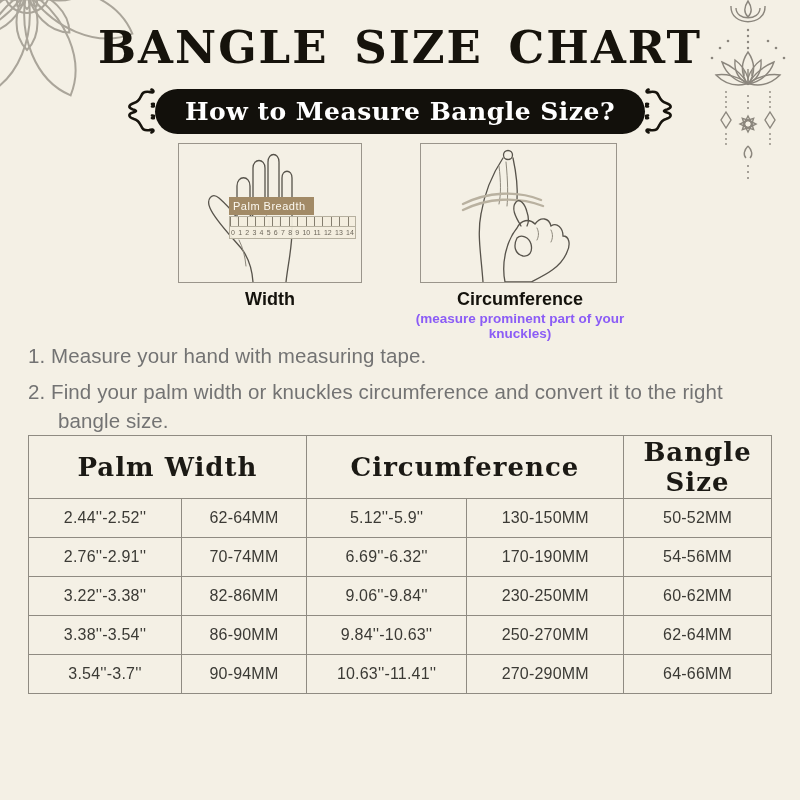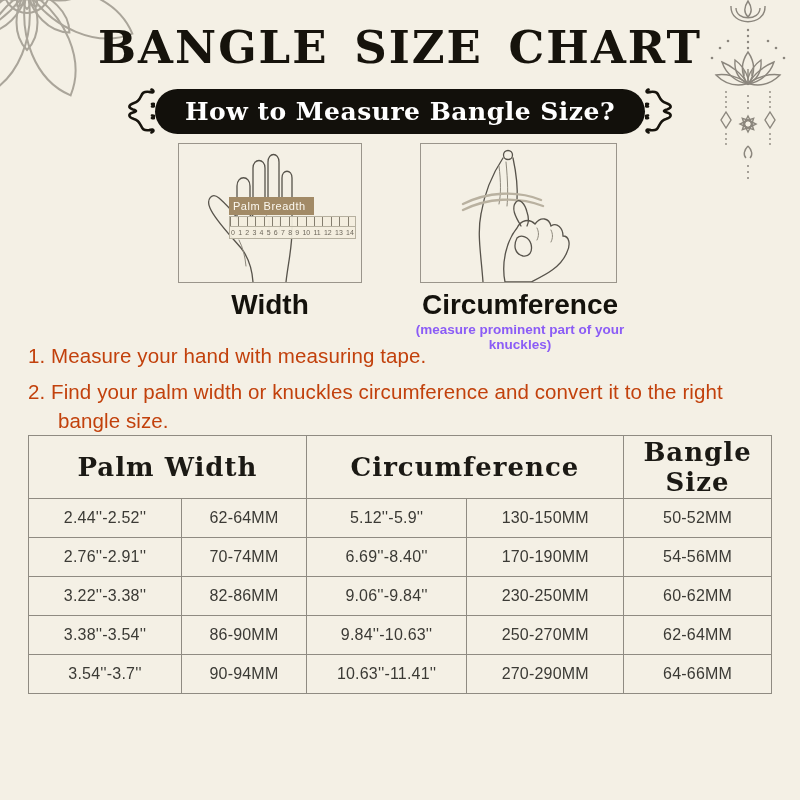--- a/index.html
+++ b/index.html
@@ -65,28 +65,28 @@
     font-size:7px;line-height:11px;color:#6d675b;
   }
   .ruler-label{
     position:absolute;left:50px;top:53px;
     background:var(--ruler-label-bg,#a28a66);color:#fbf8ef;
     font-size:11px;line-height:13px;padding:3px 8px 2px 4px;
     letter-spacing:0.5px;
   }
   
   .caption{position:absolute;text-align:center;font-weight:700;}
-  .caption-main{font-size:28px;line-height:1.1;color:#14120c;}
+  .caption-main{font-size:18px;line-height:1.1;color:#14120c;}
   .caption-width{left:178px;top:290px;width:184px;}
   .caption-circ{left:392px;top:290px;width:256px;}
   .caption-note{font-size:13.5px;font-weight:700;margin-top:1px;color:#8b5cf6;}
   
   .instructions{position:absolute;left:28px;top:341px;width:732px;}
   .instr-item{
-    font-size:20.5px;line-height:1.45;color:#c2410c;
+    font-size:20.5px;line-height:1.45;color:#737373;
     padding-left:30px;text-indent:-30px;margin-bottom:6px;
     letter-spacing:0.1px;
   }
   
   .table-wrap{position:absolute;left:28px;top:435px;width:744px;}
   table.size-table{width:744px;border-collapse:collapse;table-layout:fixed;}
   .size-table th,.size-table td{
     border:1px solid var(--border,#8f8b82);
     text-align:center;vertical-align:middle;
   }
@@ -303,21 +303,21 @@
           <tr>
             <td>2.44''-2.52''</td>
             <td>62-64MM</td>
             <td>5.12''-5.9''</td>
             <td>130-150MM</td>
             <td>50-52MM</td>
           </tr>
           <tr>
             <td>2.76''-2.91''</td>
             <td>70-74MM</td>
-            <td>6.69''-8.40''</td>
+            <td>6.69''-6.32''</td>
             <td>170-190MM</td>
             <td>54-56MM</td>
           </tr>
           <tr>
             <td>3.22''-3.38''</td>
             <td>82-86MM</td>
             <td>9.06''-9.84''</td>
             <td>230-250MM</td>
             <td>60-62MM</td>
           </tr>

